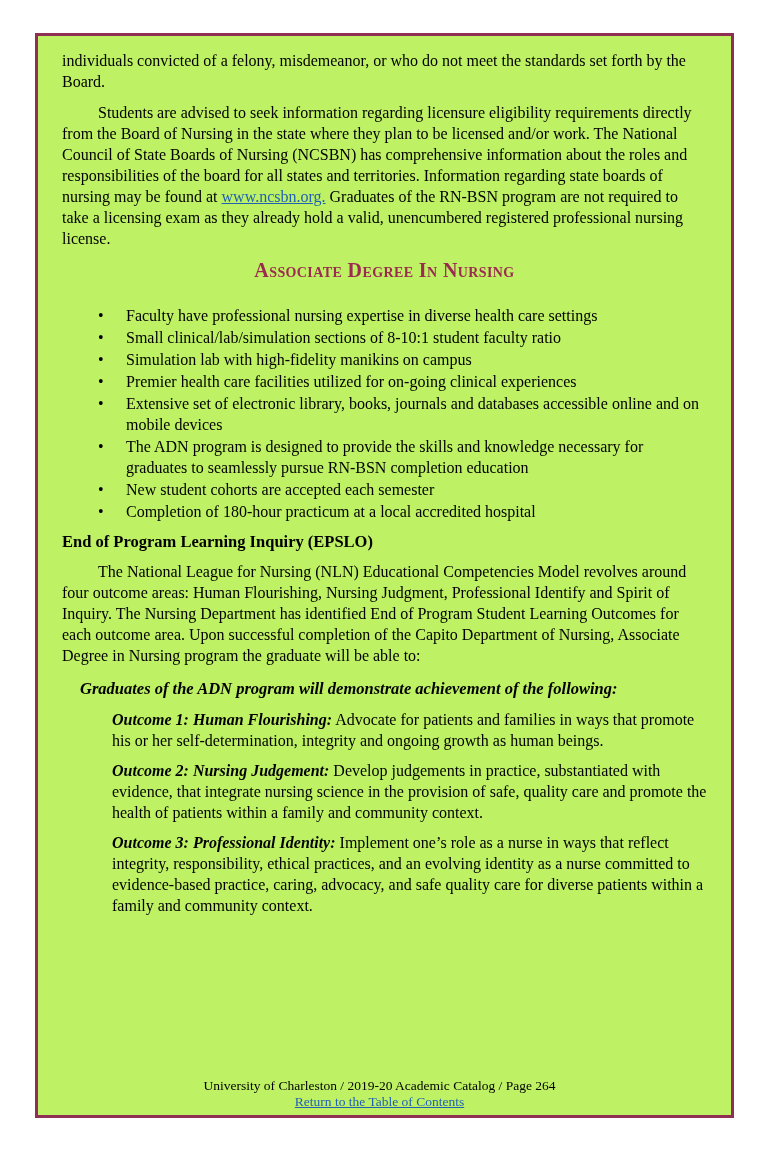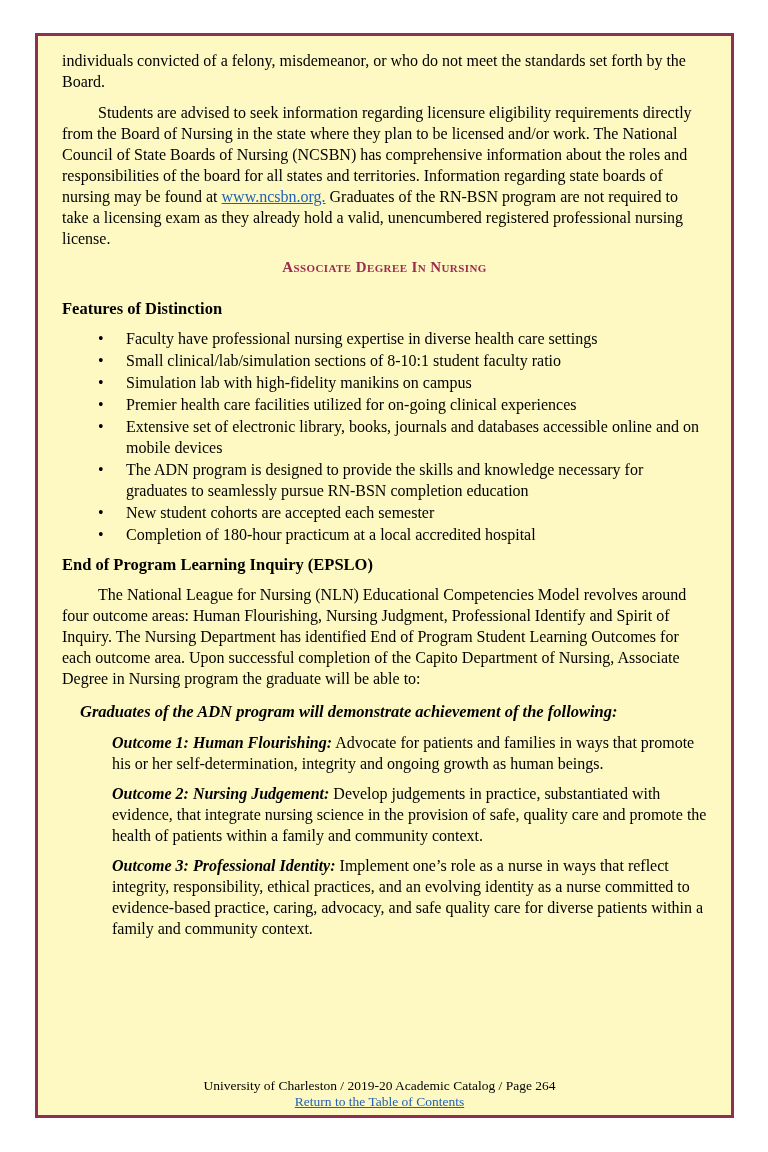--- a/index.html
+++ b/index.html
@@ -16,21 +16,21 @@
     overflow: hidden;
   }
   .page-frame {
     position: absolute;
     left: 35px;
     top: 33px;
     width: 699px;
     height: 1085px;
     box-sizing: border-box;
     border: 3px solid #8e2f53;
-    background: #fef9c3;
+    background: #bef264;
   }
   .content {
     position: absolute;
     top: 0; left: 0; right: 0;
     padding: 14px 24px 0 24px;
   }
   p.body {
     font-size: 16px;
     line-height: 21px;
     margin: 0 0 10px 0;
@@ -40,21 +40,21 @@
     color: #2161b4;
     text-decoration: underline;
     cursor: pointer;
     margin-top: 45px;
   }
   h2.section-title {
     text-align: center;
     color: #9c2b50;
     font-variant: small-caps;
     font-weight: bold;
-    font-size: 15px;
+    font-size: 20px;
     letter-spacing: 0.4px;
     margin: 7px 0 23px 0;
   }
   h3.sub-heading {
     font-size: 16.5px;
     font-weight: bold;
     margin: 10px 0 9px 0;
   }
   ul.feature-list {
     list-style: none;
@@ -111,21 +111,20 @@
 
 <div class="page-frame">
   <div class="content">
 
     <p class="body">individuals convicted of a felony, misdemeanor, or who do not meet the standards set forth by the Board.</p>
 
     <p class="body first-indent"><span>Students are advised to seek information regarding licensure eligibility requirements directly from the Board of Nursing in the state where they plan to be licensed and/or work. The National Council of State Boards of Nursing (NCSBN) has comprehensive information about the roles and responsibilities of the board for all states and territories. Information regarding state boards of nursing may be found at </span><a class="doclink">www.ncsbn.org.</a><span> Graduates of the RN-BSN program are not required to take a licensing exam as they already hold a valid, unencumbered registered professional nursing license.</span></p>
 
     <h2 class="section-title">Associate Degree In Nursing</h2>
 
-    <h3 class="sub-heading">Features of Distinction</h3>
 
     <ul class="feature-list">
       <li>Faculty have professional nursing expertise in diverse health care settings</li>
       <li>Small clinical/lab/simulation sections of 8-10:1 student faculty ratio</li>
       <li>Simulation lab with high-fidelity manikins on campus</li>
       <li>Premier health care facilities utilized for on-going clinical experiences</li>
       <li>Extensive set of electronic library, books, journals and databases accessible online and on mobile devices</li>
       <li>The ADN program is designed to provide the skills and knowledge necessary for graduates to seamlessly pursue RN-BSN completion education</li>
       <li>New student cohorts are accepted each semester</li>
       <li>Completion of 180-hour practicum at a local accredited hospital</li>

